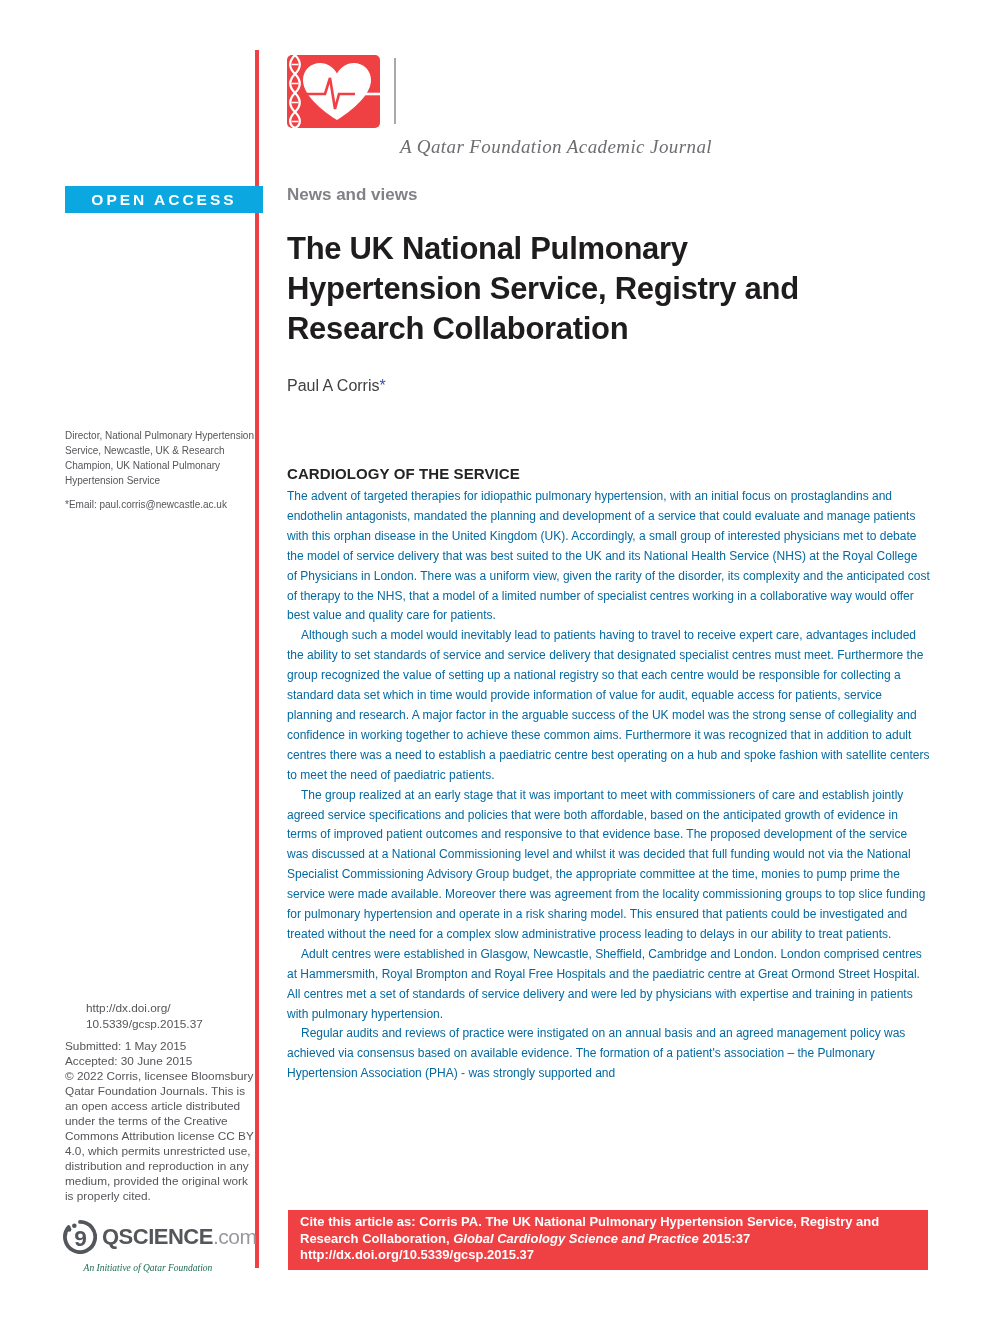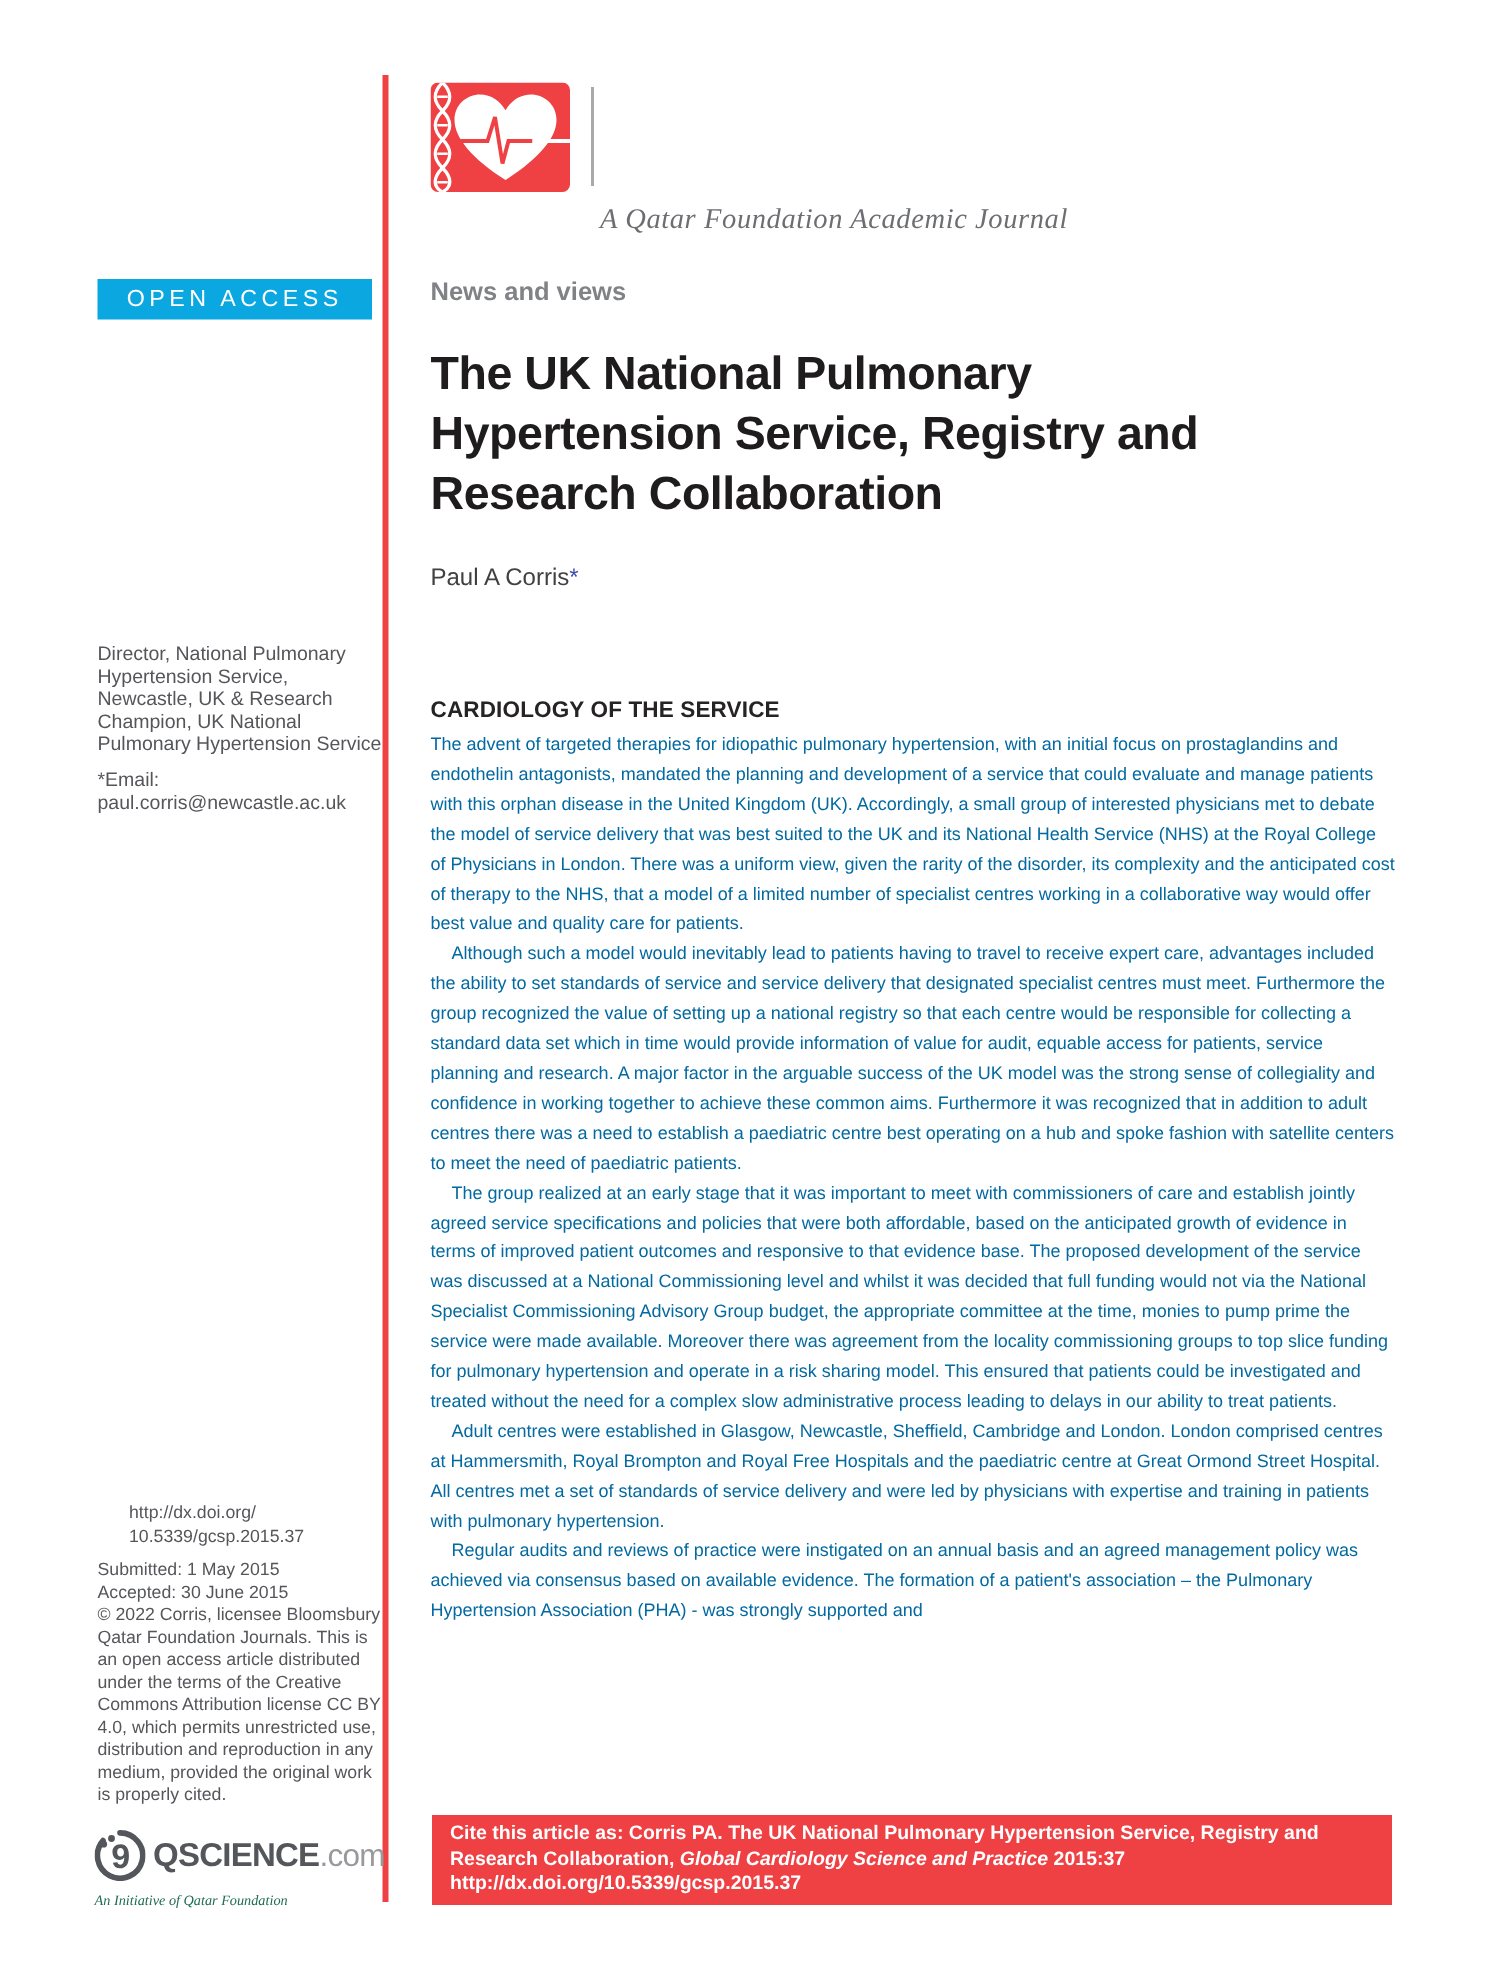--- a/index.html
+++ b/index.html
@@ -12,58 +12,58 @@
 
   
   .header { position:absolute; left:287px; top:55px; width:641px; }
   .logo-row { display:flex; align-items:flex-start; }
   .logo-mark { width:93px; height:73px; flex:0 0 auto; }
   .logo-divider { width:2px; height:66px; background:#A7A9AC; margin:3px 12px 0 14px; }
   .journal-name { color:#77787B; font-size:27px; line-height:33px; letter-spacing:8.5px; font-weight:400; white-space:nowrap; padding-top:2px; }
   .tagline { font-family:"Liberation Serif", serif; font-style:italic; color:#6D6E71; font-size:19px; margin:8px 0 0 113px; letter-spacing:0.4px; }
 
   
-  .badge { position:absolute; left:65px; top:186px; width:183px; height:27px; background:#0BA7E0;
-           color:#fff; font-weight:normal; font-size:15.5px; letter-spacing:3px;
+  .badge { position:absolute; left:65px; top:186px; width:198px; height:27px; background:#0BA7E0;
+           color:#fff; font-weight:bold; font-size:15.5px; letter-spacing:3px;
            display:flex; align-items:center; justify-content:center; }
 
   
   .main { position:absolute; left:287px; top:185px; width:643px; }
   .kicker { color:#808285; font-weight:bold; font-size:17px; }
   .title { margin-top:24px; color:#1E1C1D; font-weight:bold; font-size:31px; line-height:40px;
            letter-spacing:-0.3px; white-space:pre-line; }
   .author { margin-top:28px; color:#414042; font-size:16px; }
   .author .star { color:#3E4FAE; }
   .section-heading { margin-top:70px; color:#252324; font-weight:bold; font-size:15px; letter-spacing:0.1px; }
   .body-text { margin-top:5px; color:#0369a1; font-size:12px; line-height:19.9px; text-align:left; }
   .body-text p.indent { text-indent:14px; }
 
   
   .affiliation { position:absolute; left:65px; top:428px; width:190px; color:#55565A;
-                 font-size:13px; line-height:15px; }
+                 font-size:10px; line-height:15px; }
   .affiliation .email { display:block; margin-top:9px; }
   .doi-block { position:absolute; left:65px; top:1001px; width:192px; color:#55565A;
                font-size:11.8px; line-height:15.5px;margin-left:21px; }
   .license-block { position:absolute; left:65px; top:1039px; width:192px; color:#55565A;
                    font-size:11.8px; line-height:15px; }
 
   
   .cite-box { position:absolute; left:288px; top:1210px; width:640px; background:#EF4044;
               color:#fff; font-weight:bold; font-size:13px; line-height:16.5px; padding:4px 12px 6px 12px; }
   .cite-box .journal-it { font-style:italic; }
   .cite-box .doi-line { display:block; }
 
   
   .qscience { position:absolute; left:63px; top:1220px; width:180px; }
   .q-row { display:flex; align-items:center; }
   .q-mark { width:34px; height:34px; flex:0 0 auto; }
   .q-word { margin-left:5px; font-size:22px; letter-spacing:-0.5px; white-space:nowrap; }
   .q-word .q-main { color:#53565A; font-weight:bold; }
   .q-word .q-suffix { color:#97999C; font-weight:400; font-size:21px; }
-  .q-tagline { margin-top:9px; text-align:left; width:170px; font-family:"Liberation Serif", serif;
+  .q-tagline { margin-top:9px; text-align:center; width:170px; font-family:"Liberation Serif", serif;
                font-style:italic; color:#1E6B52; font-size:9.5px; }
 </style>
 </head>
 <body>
 
 <div class="page">
 
   <div class="red-rule"></div>
 
   <div class="header">

